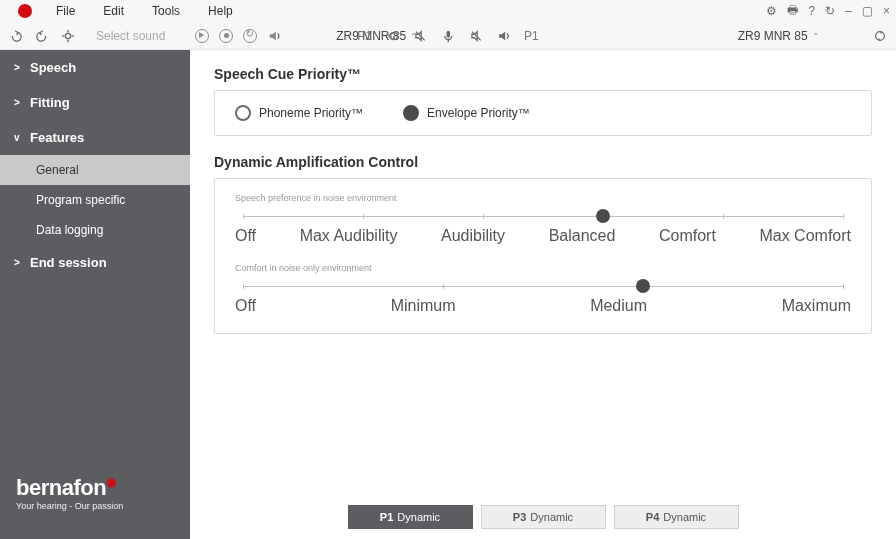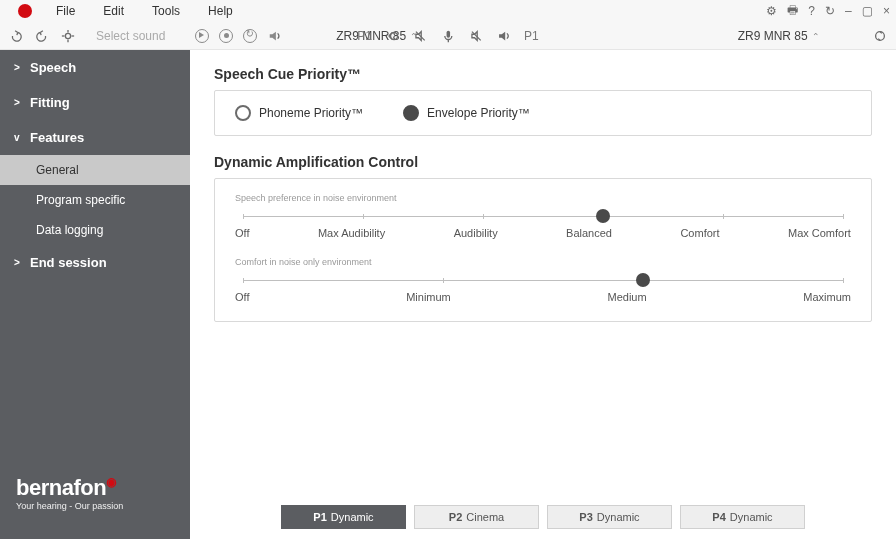--- a/index.html
+++ b/index.html
@@ -61,21 +61,21 @@
   .radio{display:flex;align-items:center;gap:8px;cursor:pointer;}
   .radio .circle{width:16px;height:16px;border:2px solid #6b6b6b;border-radius:50%;display:flex;align-items:center;justify-content:center;}
   .radio.checked .circle{background:#4a4a4a;border-color:#4a4a4a;}
   .radio span{font-size:12px;color:#333;}
   .slider-block{margin-bottom:18px;}
   .slider-caption{font-size:9px;color:var(--muted);margin-bottom:6px;}
   .slider-track{position:relative;height:14px;margin:0 8px 4px 8px;}
   .slider-track .line{position:absolute;top:7px;left:0;right:0;height:1px;background:var(--track);}
   .slider-track .tick{position:absolute;top:5px;width:1px;height:5px;background:var(--track);}
   .slider-track .handle{position:absolute;top:0;width:14px;height:14px;border-radius:50%;background:var(--handle);transform:translateX(-50%);}
-  .slider-labels{display:flex;justify-content:space-between;font-size:11px;color:#555;margin:0 0 0 0;}
+  .slider-labels{display:flex;justify-content:space-between;font-size:16px;color:#555;margin:0 0 0 0;}
   .slider-labels span{min-width:0;}
   
   .program-tabs{position:absolute;bottom:10px;left:0;right:0;display:flex;justify-content:center;gap:8px;}
   .ptab{width:125px;height:24px;display:flex;align-items:center;justify-content:center;font-size:11px;cursor:pointer;border:1px solid #d0d0d0;background:var(--tab-inactive);color:#555;}
   .ptab.active{background:var(--tab-active);color:#fff;border-color:var(--tab-active);}
   .ptab b{font-weight:600;margin-right:4px;}
   svg{overflow:visible;}
 </style>
 </head>
 <body>
@@ -276,24 +276,20 @@
       </div>
 
     </div>
 
     <div class="program-tabs" id="ptabs">
         <div class="ptab active">
           <b>P1</b>
           <span>Dynamic</span>
         </div>
         <div class="ptab">
-          <b>P2</b>
-          <span>Cinema</span>
-        </div>
-        <div class="ptab">
           <b>P3</b>
           <span>Dynamic</span>
         </div>
         <div class="ptab">
           <b>P4</b>
           <span>Dynamic</span>
         </div>
       </div>
   </div>
 </div>

